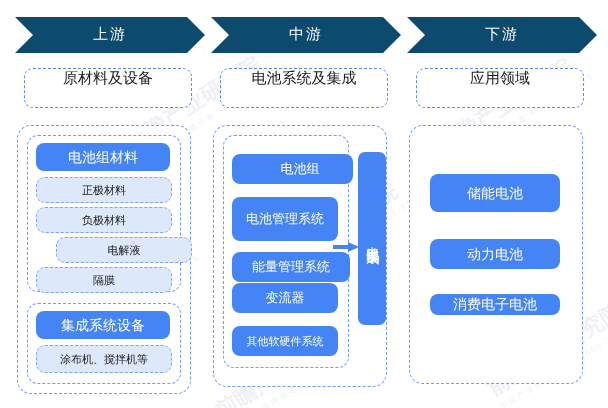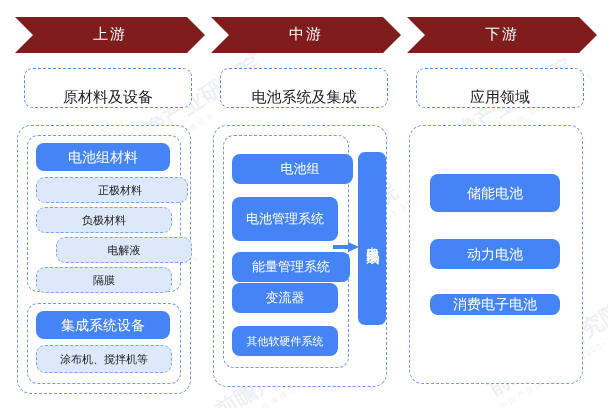--- a/index.html
+++ b/index.html
@@ -9,37 +9,37 @@
     font-family:"Liberation Sans","DejaVu Sans",sans-serif;
     overflow:hidden;
     position:relative;
   }
   #stage{position:absolute;left:0;top:0;width:608px;height:408px;}
 
   
   .chev-band{position:absolute;left:0;top:17px;width:608px;height:36px;}
   .chev{
     position:absolute;top:0;height:36px;
-    background:#7f1d1d;
+    background:#0c4a6e;
     display:flex;align-items:center;justify-content:center;
     color:#ffffff;font-size:15px;letter-spacing:2px;
   }
   .chev span{position:relative;top:-1px;}
   .chev-1{left:15px;width:190px;
     clip-path:polygon(0 0, 172px 0, 190px 50%, 172px 100%, 0 100%, 18px 50%);}
   .chev-2{left:211px;width:190px;
     clip-path:polygon(0 0, 172px 0, 190px 50%, 172px 100%, 0 100%, 18px 50%);}
   .chev-3{left:407px;width:190px;
     clip-path:polygon(0 0, 172px 0, 190px 50%, 172px 100%, 0 100%, 18px 50%);}
 
   
   .hdr{
     position:absolute;height:38px;
     border:1px dashed #5b87f0;border-radius:9px;background:#ffffff;
-    display:flex;align-items:flex-end;justify-content:center;
+    display:flex;align-items:flex-start;justify-content:center;
     font-size:15px;color:#1a1a1a;
   }
   .hdr-1{left:24px;top:68px;width:166px;}
   .hdr-2{left:220px;top:68px;width:166px;}
   .hdr-3{left:416px;top:68px;width:166px;}
 
   
   .col-outer{
     position:absolute;
     border:1px dashed #6f9bf2;border-radius:14px;background:#ffffff;
@@ -64,21 +64,21 @@
     text-align:center;line-height:1.15;
   }
   .pill-blue{background:#4584f5;color:#ffffff;font-size:13px;}
   .pill-light{
     background:#dde8fb;color:#1c1c1c;font-size:11px;
     border:1px dashed #7aa4f3;border-radius:9px;
   }
 
   
   .p-l1{left:36px;top:143px;width:134px;height:28px;font-size:14px;}
-  .p-l2{left:36px;top:177px;width:134px;height:24px;padding-left:16px;}
+  .p-l2{left:36px;top:177px;width:134px;height:24px;}
   .p-l3{left:36px;top:207px;width:134px;height:24px;}
   .p-l4{left:36px;top:237px;width:134px;height:24px;margin-left:20px;}
   .p-l5{left:36px;top:267px;width:134px;height:24px;}
   .p-l6{left:36px;top:311px;width:134px;height:28px;font-size:14px;}
   .p-l7{left:36px;top:345px;width:134px;height:26px;}
 
   
   .p-m1{left:232px;top:154px;width:106px;height:30px;padding-left:15px;}
   .p-m2{left:232px;top:197px;width:106px;height:44px;}
   .p-m3{left:232px;top:240px;width:118px;height:30px;margin-top:12px;}

